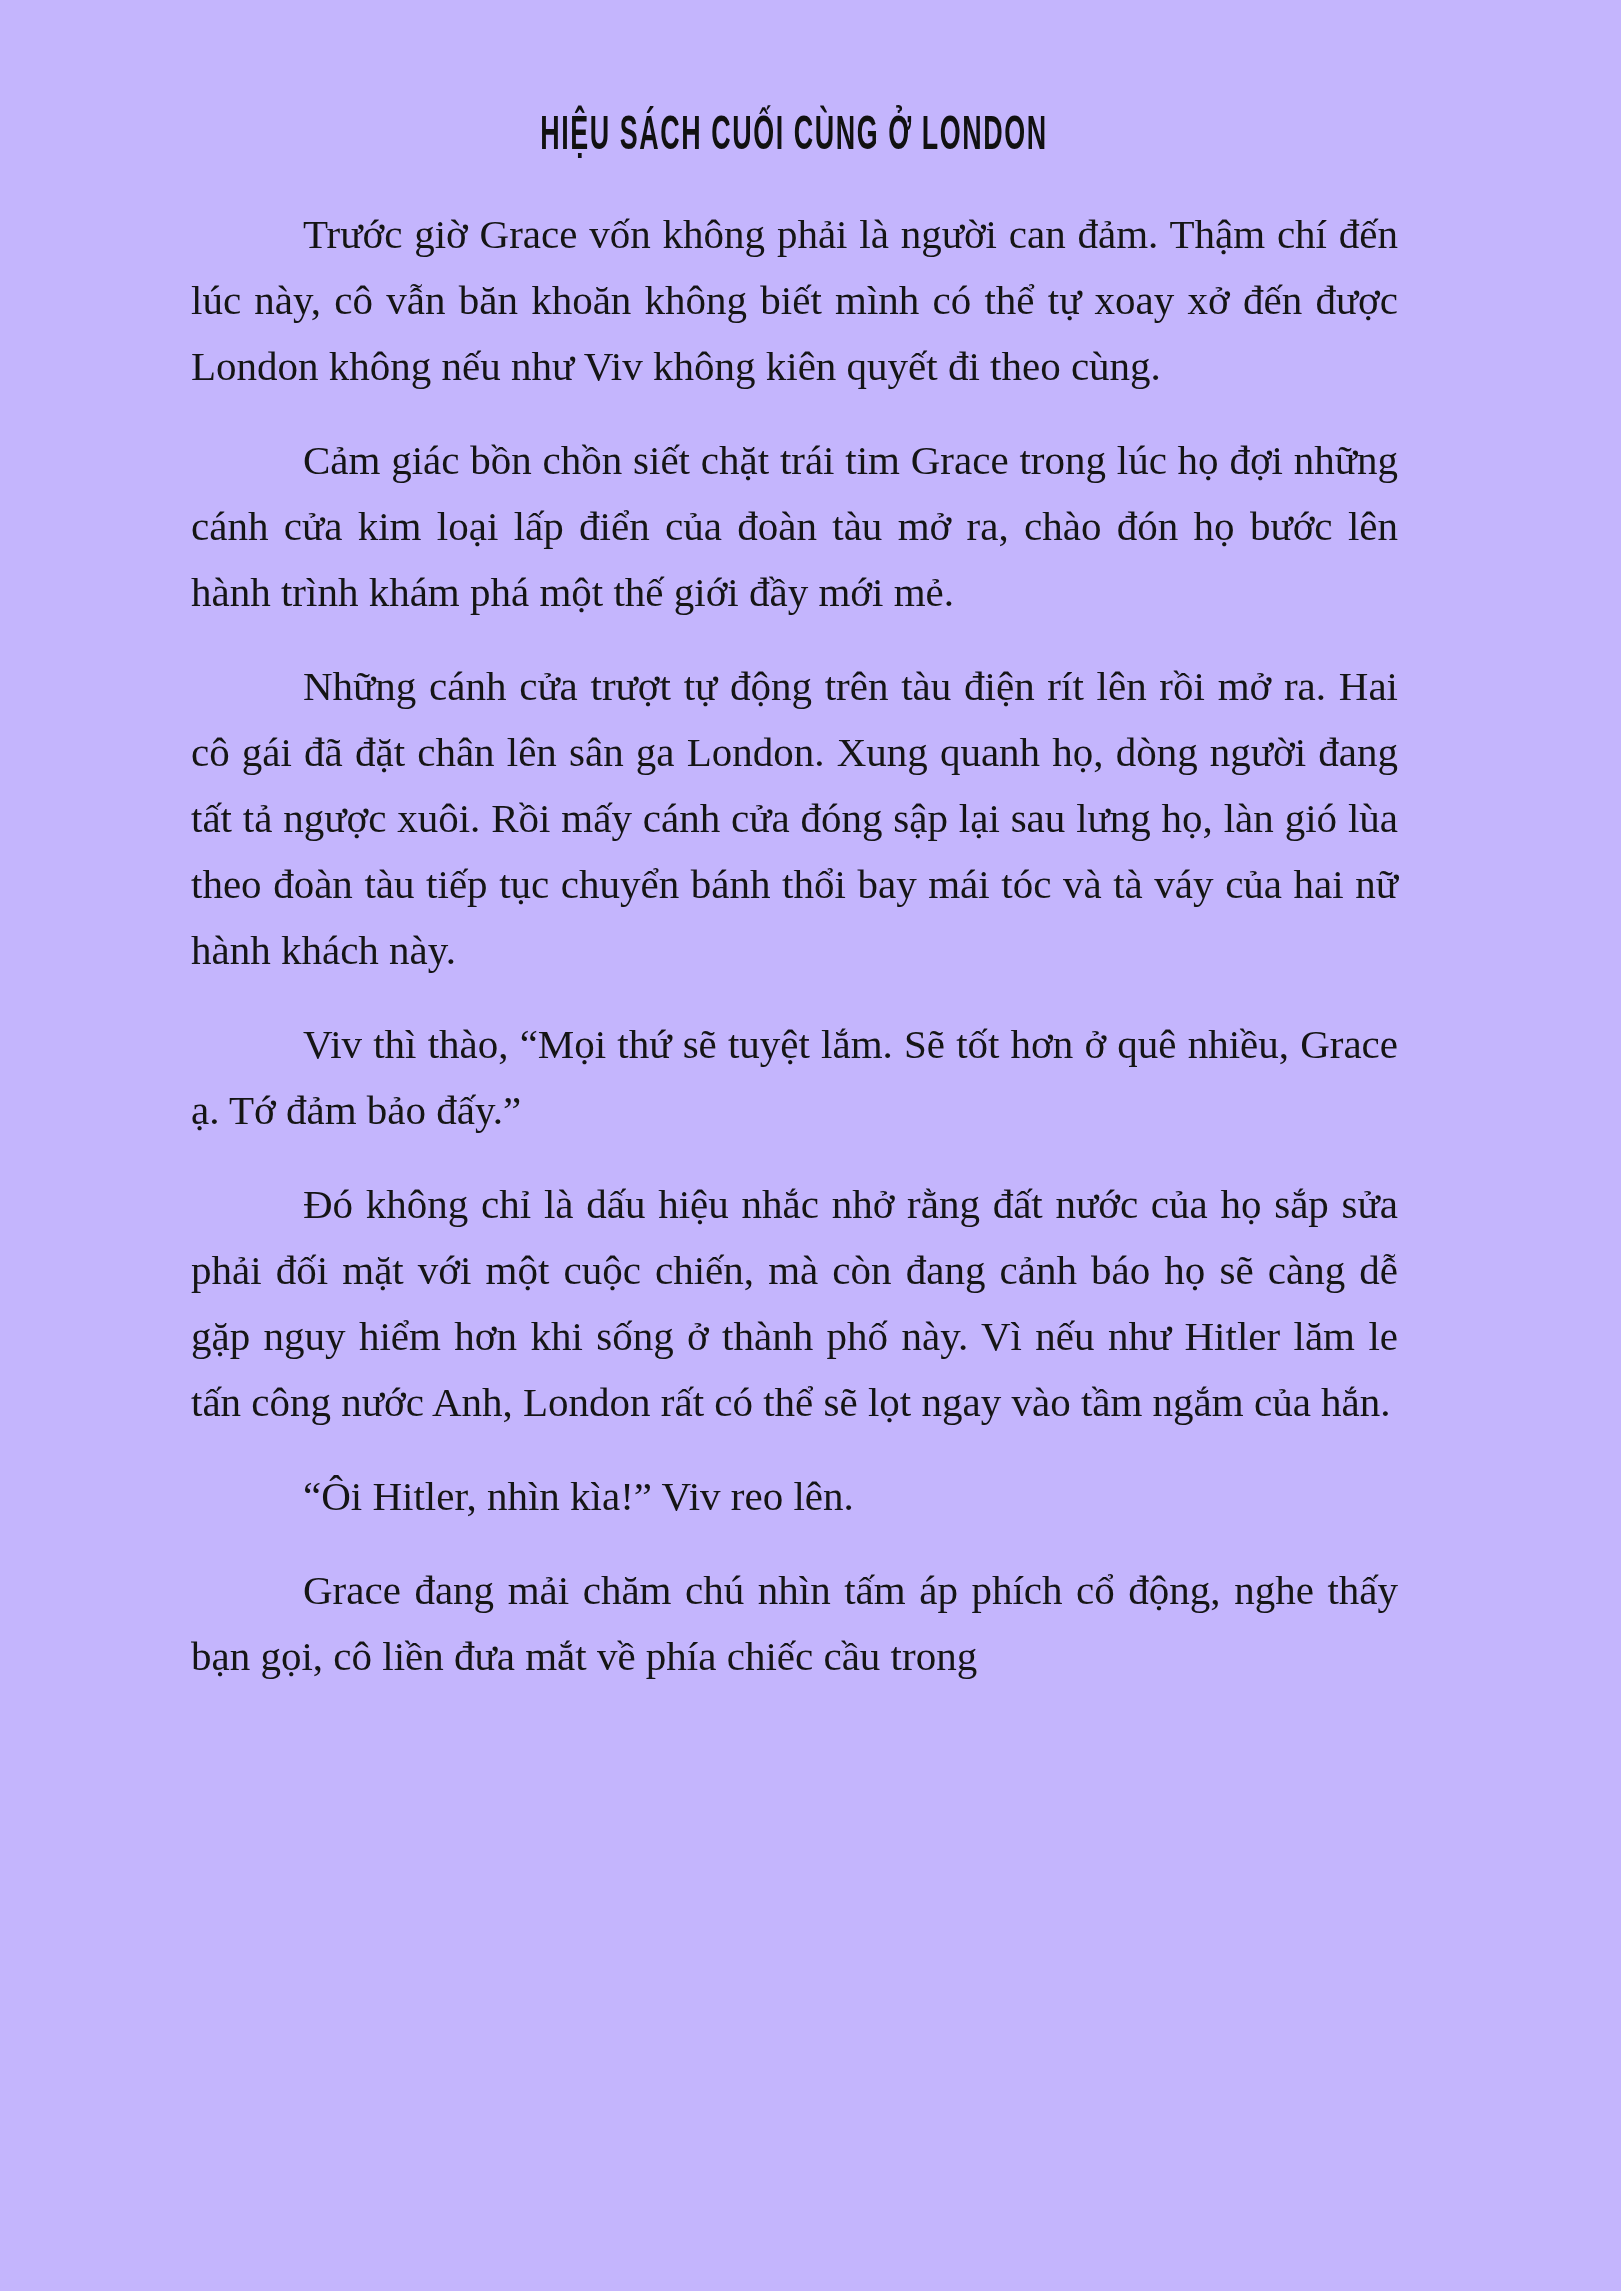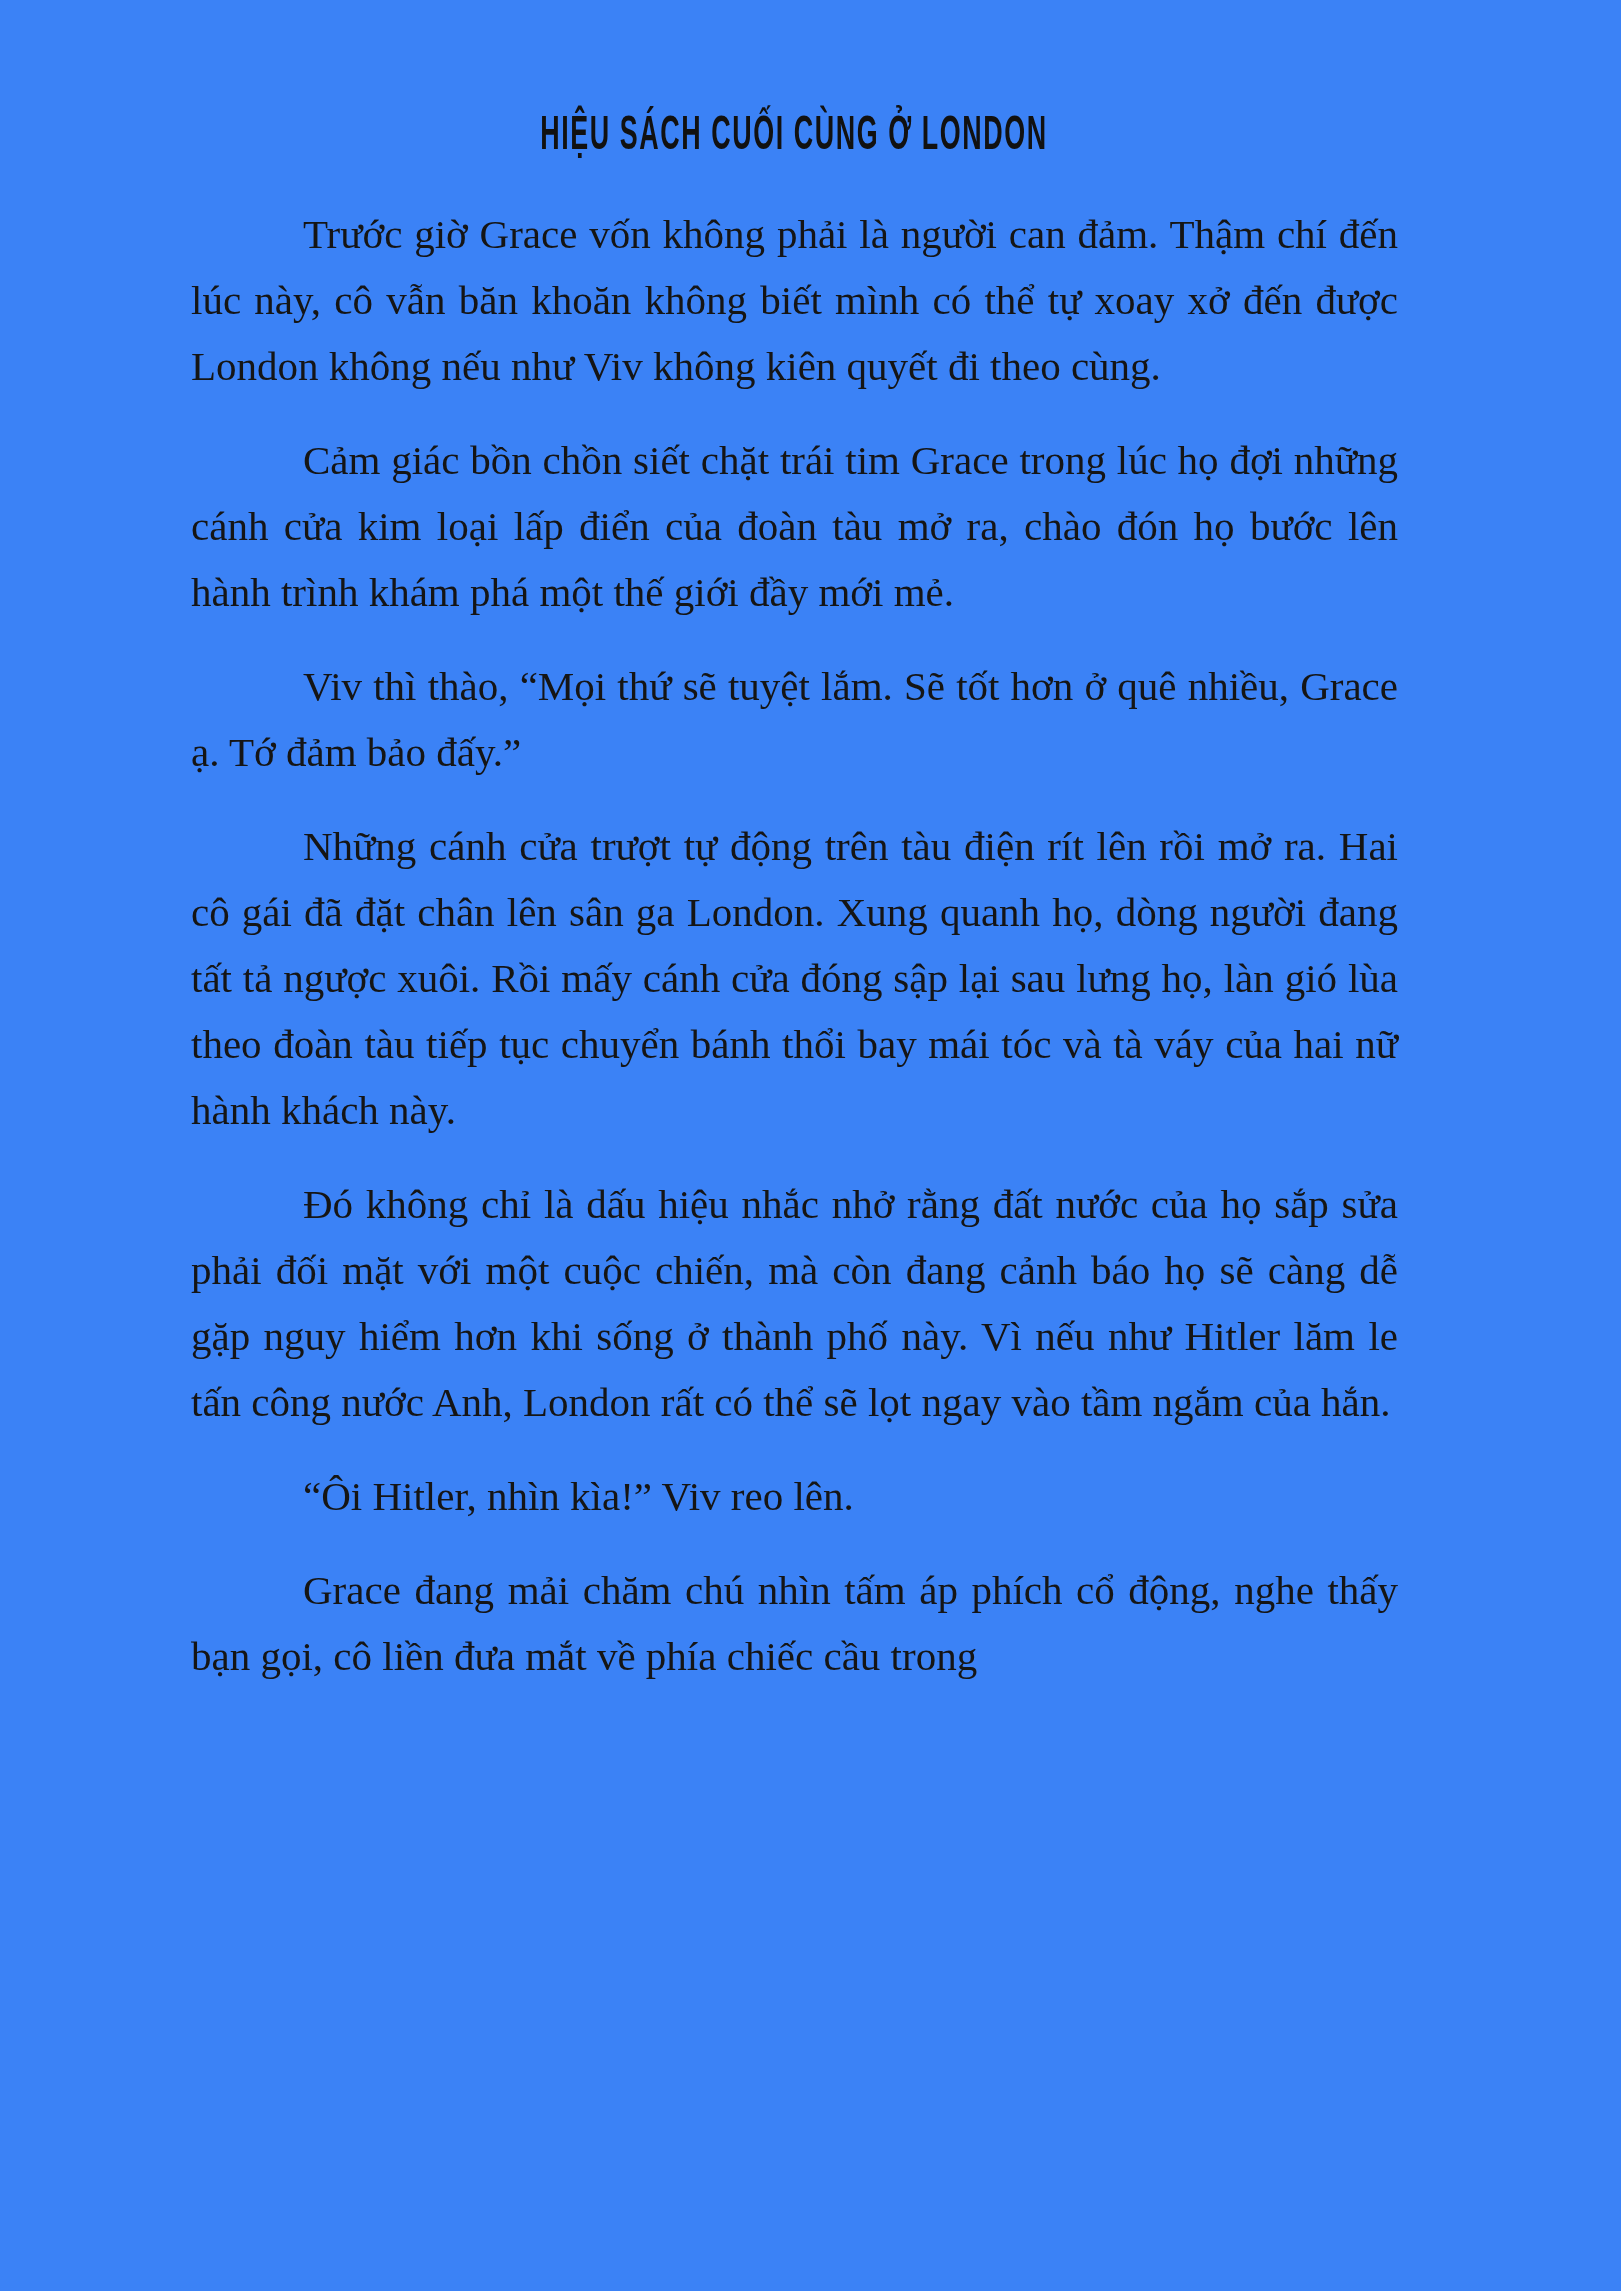--- a/index.html
+++ b/index.html
@@ -13,21 +13,21 @@
     color: #141414;
     overflow: hidden;
   }
   .page {
     box-sizing: border-box;
     width: 1621px;
     height: 2291px;
     padding: 106px 223px 74px 191px;
     display: flex;
     flex-direction: column;
-    background: #3b82f6;
+    background: #c4b5fd;
   }
   .running-head {
     text-align: center;
     margin: 0 0 42px 0;
     height: 53px;
     line-height: 53px;
   }
   .running-head .head-text {
     display: inline-block;
     font-family: "Liberation Sans", sans-serif;
@@ -75,22 +75,22 @@
 
 <div class="page">
 
   <div class="running-head">
     <span class="head-text">HIỆU SÁCH CUỐI CÙNG Ở LONDON</span>
   </div>
 
   <div class="body-text">
     <p>Trước giờ Grace vốn không phải là người can đảm. Thậm chí đến lúc này, cô vẫn băn khoăn không biết mình có thể tự xoay xở đến được London không nếu như Viv không kiên quyết đi theo cùng.</p>
     <p>Cảm giác bồn chồn siết chặt trái tim Grace trong lúc họ đợi những cánh cửa kim loại lấp điển của đoàn tàu mở ra, chào đón họ bước lên hành trình khám phá một thế giới đầy mới mẻ.</p>
+    <p>Những cánh cửa trượt tự động trên tàu điện rít lên rồi mở ra. Hai cô gái đã đặt chân lên sân ga London. Xung quanh họ, dòng người đang tất tả ngược xuôi. Rồi mấy cánh cửa đóng sập lại sau lưng họ, làn gió lùa theo đoàn tàu tiếp tục chuyển bánh thổi bay mái tóc và tà váy của hai nữ hành khách này.</p>
     <p>Viv thì thào, “Mọi thứ sẽ tuyệt lắm. Sẽ tốt hơn ở quê nhiều, Grace ạ. Tớ đảm bảo đấy.”</p>
-    <p>Những cánh cửa trượt tự động trên tàu điện rít lên rồi mở ra. Hai cô gái đã đặt chân lên sân ga London. Xung quanh họ, dòng người đang tất tả ngược xuôi. Rồi mấy cánh cửa đóng sập lại sau lưng họ, làn gió lùa theo đoàn tàu tiếp tục chuyển bánh thổi bay mái tóc và tà váy của hai nữ hành khách này.</p>
     <p>Đó không chỉ là dấu hiệu nhắc nhở rằng đất nước của họ sắp sửa phải đối mặt với một cuộc chiến, mà còn đang cảnh báo họ sẽ càng dễ gặp nguy hiểm hơn khi sống ở thành phố này. Vì nếu như Hitler lăm le tấn công nước Anh, London rất có thể sẽ lọt ngay vào tầm ngắm của hắn.</p>
     <p>“Ôi Hitler, nhìn kìa!” Viv reo lên.</p>
     <p>Grace đang mải chăm chú nhìn tấm áp phích cổ động, nghe thấy bạn gọi, cô liền đưa mắt về phía chiếc cầu trong</p>
   </div>
 
 
 </div>
 
 
 </body></html>

